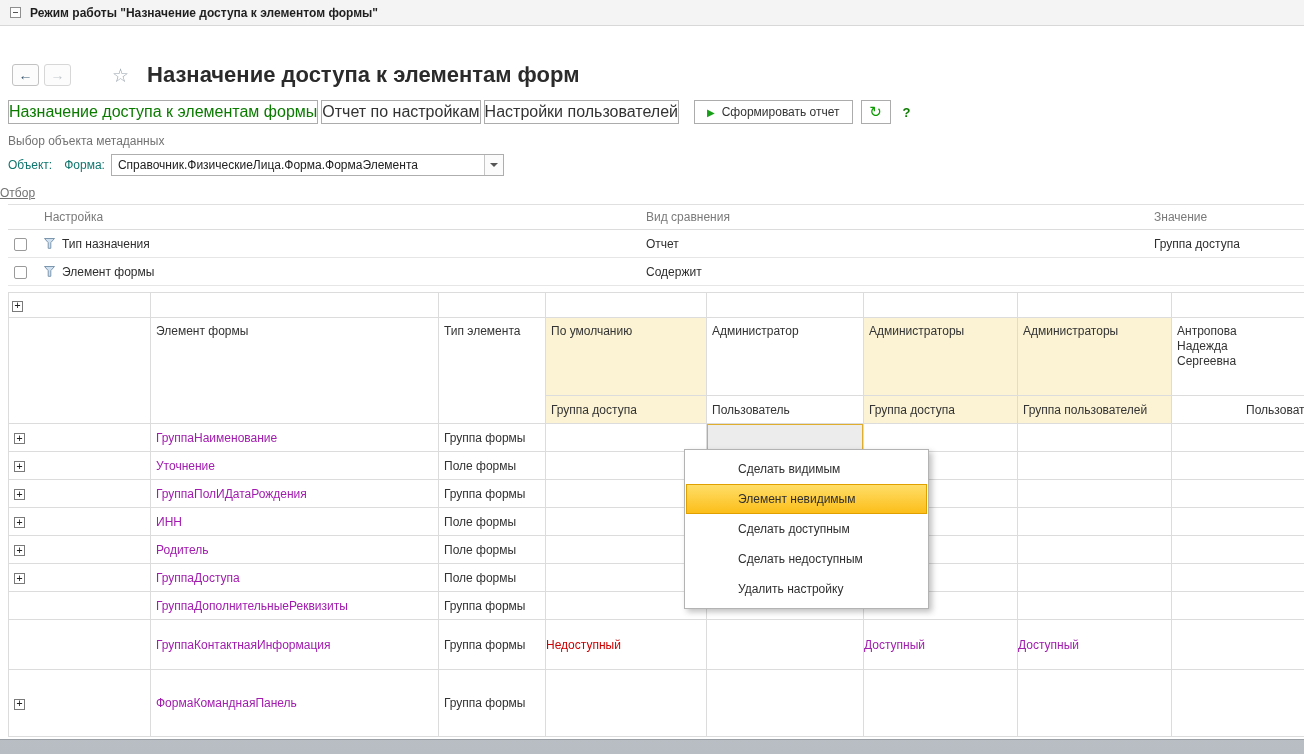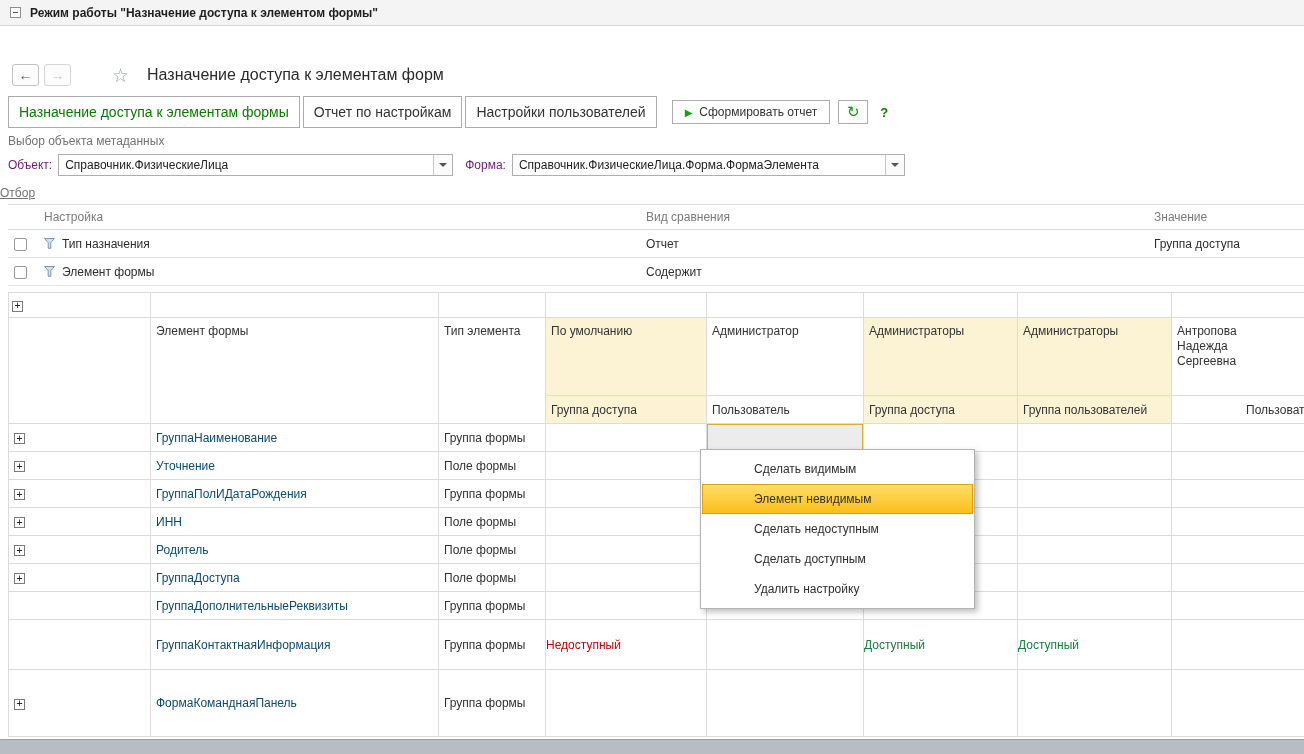--- a/index.html
+++ b/index.html
@@ -33,44 +33,44 @@
   .titlebar-text { font-weight: bold; color: #1f1f1f; }
   
   .nav-row { display: flex; align-items: center; margin: 34px 0 0 12px; height: 30px; }
   .nav-btn {
     width: 27px; height: 22px; border: 1px solid #c2c2c2; border-radius: 3px;
     background: #fcfcfc; color: #3d5a73; font-size: 14px;
     display: flex; align-items: center; justify-content: center; margin-right: 5px;
   }
   .nav-btn.disabled { color: #c3c8cd; border-color: #d7d7d7; }
   .star { color: #97a2ad; font-size: 19px; margin: 0 18px 0 36px; }
-  .page-title { font-size: 16px; font-weight: 400; color: #2b2b2b; }
+  .page-title { font-size: 22px; font-weight: 700; color: #2b2b2b; }
   
   .tabs-row { display: flex; align-items: center; margin: 10px 0 0 8px; height: 24px; }
   .tab {
-    border: 1px solid #acacac; background: #fff; height: 32px; line-height: 22px;
-    padding: 0 10px; font-size: 14px; color: #333; margin-right: 3px; white-space: nowrap;
+    border: 1px solid #acacac; background: #fff; height: 24px; line-height: 22px;
+    padding: 0 0; font-size: 16px; color: #333; margin-right: 3px; white-space: nowrap;
   }
   .tab.active { color: #0b7b00; }
   .report-btn {
     margin-left: 12px; height: 24px; border: 1px solid #acacac; background: #fff;
     display: flex; align-items: center; gap: 7px; padding: 0 12px; font-size: 12px; color: #333;
   }
   .play-icon { color: #17a017; font-size: 10px; }
   .refresh-btn {
     margin-left: 8px; width: 30px; height: 24px; border: 1px solid #acacac; background: #fff;
     color: #0b9a00; font-size: 15px; line-height: 20px;
   }
   .help-link { margin-left: 12px; color: #0b7b00; font-weight: bold; font-size: 13px; text-decoration: none; }
   
   .link { color: #737373; text-decoration: none; }
   .metadata-link { display: inline-block; margin: 10px 0 0 8px; }
   .otbor-link { display: inline-block; margin: 10px 0 0 0; text-decoration: underline; }
   .fields-row { display: flex; align-items: center; margin: 6px 0 0 8px; height: 22px; }
-  .field-label { color: #701a75; }
+  .field-label { color: #0f766e; }
   .combo { display: flex; border: 1px solid #aeaeae; height: 22px; background: #fff; margin-left: 6px; }
   .combo.object { width: 395px; }
   .combo.form  { width: 393px; }
   .combo-value { flex: 1; padding: 0 6px; line-height: 20px; color: #222; white-space: nowrap; overflow: hidden; }
   .combo-dd {
     width: 19px; border-left: 1px solid #c6c6c6; background: #fbfbfb;
     display: flex; align-items: center; justify-content: center;
   }
   .dd-arrow { width: 0; height: 0; border-left: 4px solid transparent; border-right: 4px solid transparent; border-top: 4px solid #555; }
   .form-label { margin-left: 12px; }
@@ -95,36 +95,36 @@
   .g-spacer td { height: 25px; }
   .g-h1 td { height: 78px; vertical-align: top; padding: 6px 4px 0 5px; color: #333; }
   .g-h2 td { height: 28px; vertical-align: middle; padding: 0 4px 0 5px; color: #333; }
   .hl { background: #fbf3d4; }
   .narrow { max-width: 95px; line-height: 15px; }
   .g-sub-center { text-align: center; padding-right: 40px !important; }
   .g-row td { height: 28px; vertical-align: middle; }
   .g-row.tall td { height: 50px; }
   .g-row.last td { height: 67px; }
   .g-exp { padding-left: 2px; }
-  .g-name { padding-left: 5px; color: #0c4a6e; }
+  .g-name { padding-left: 5px; color: #a21caf; }
   .g-type { padding-left: 5px; color: #333; }
   .g-cell { text-align: left; }
   .st-red { color: #cc0000; }
-  .st-green { color: #15803d; }
+  .st-green { color: #a21caf; }
   .cell-selected { background: #ececec; box-shadow: inset 0 0 0 1px #dfae2f; }
   .expander {
     width: 11px; height: 11px; border: 1px solid #7a7a7a; background: #fff; color: #222;
     display: inline-flex; align-items: center; justify-content: center;
     font-size: 10px; line-height: 1; margin-left: 3px;
     font-family: "DejaVu Sans Mono", monospace;
   }
   .is-hidden { visibility: hidden; }
   
   .context-menu {
-    position: absolute; left: 700px; top: 449px; width: 275px; z-index: 50;
+    position: absolute; left: 684px; top: 449px; width: 245px; z-index: 50;
     background: #fff; border: 1px solid #b3b3b3; box-shadow: 3px 3px 6px rgba(0,0,0,0.25);
     padding: 4px 0;
   }
   .menu-item {
     height: 30px; line-height: 30px; padding-left: 52px; margin: 0 1px;
     color: #2f2f2f; font-size: 12px; white-space: nowrap;
   }
   .menu-item.selected {
     background: linear-gradient(#ffdf6b, #fbbd17);
     box-shadow: inset 0 0 0 1px #dfa000;
@@ -161,26 +161,20 @@
       <span>Сформировать отчет</span>
     </button>
     <button class="refresh-btn"><span>↻</span></button>
     <a class="help-link" href="#">?</a>
   </div>
 
   <a class="link metadata-link" href="#">Выбор объекта метаданных</a>
 
   <div class="fields-row">
     <span class="field-label">Объект:</span>
-    <div class="combo object">
-      <div class="combo-value">Справочник.ФизическиеЛица</div>
-      <div class="combo-dd">
-          <span class="dd-arrow"></span>
-        </div>
-    </div>
     <span class="field-label form-label">Форма:</span>
     <div class="combo form">
       <div class="combo-value">Справочник.ФизическиеЛица.Форма.ФормаЭлемента</div>
       <div class="combo-dd">
           <span class="dd-arrow"></span>
         </div>
     </div>
   </div>
 
   <a class="link otbor-link" href="#">Отбор</a>
@@ -363,16 +357,16 @@
       </tr>
     </tbody>
       </table>
   </div>
 
 </div>
 
 <div class="context-menu">
   <div class="menu-item">Сделать видимым</div>
   <div class="menu-item selected">Элемент невидимым</div>
+  <div class="menu-item">Сделать доступным</div>
   <div class="menu-item">Сделать недоступным</div>
-  <div class="menu-item">Сделать доступным</div>
   <div class="menu-item">Удалить настройку</div>
 </div>
 
 </body></html>

